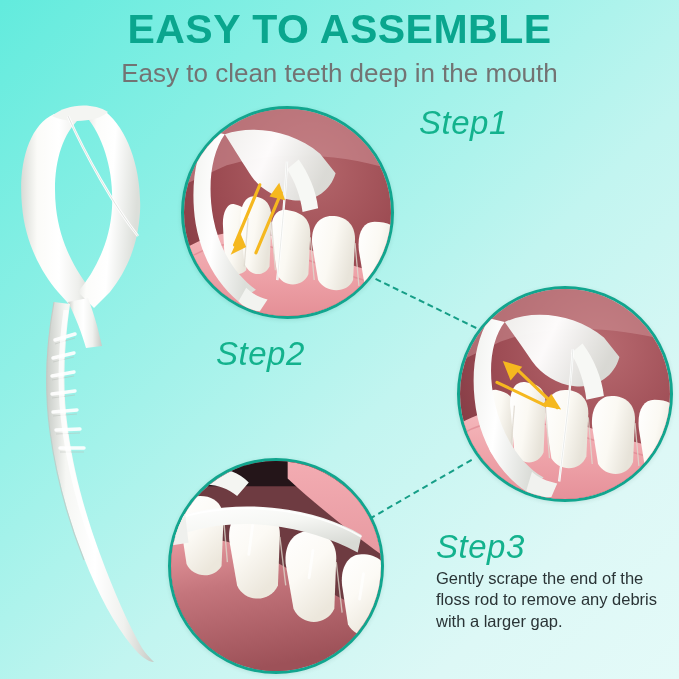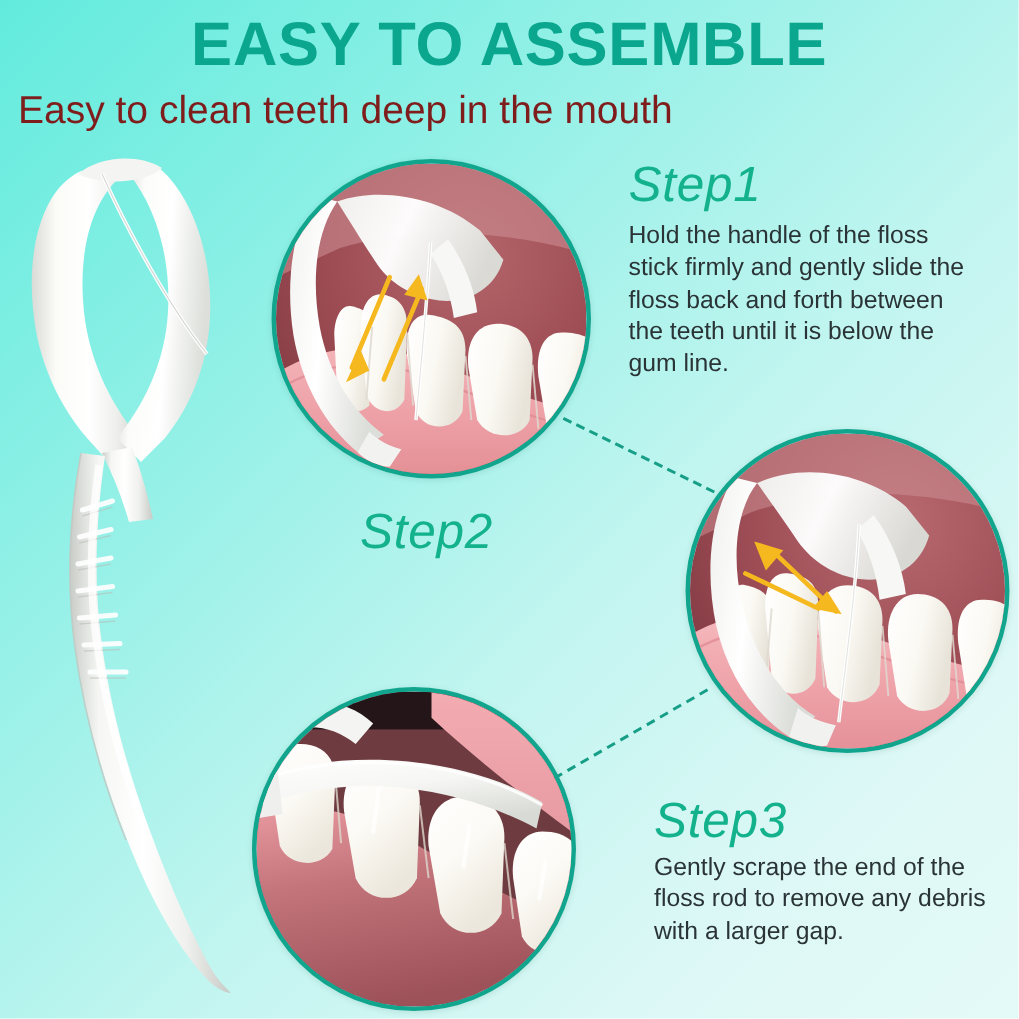--- a/index.html
+++ b/index.html
@@ -11,21 +11,21 @@
   }
 
   
   .title {
     position:absolute; top:6px; left:0; width:100%;
     text-align:center; font-size:41px; font-weight:bold;
     letter-spacing:0.5px; color:#0aa68e; white-space:nowrap;
   }
   .subtitle {
     position:absolute; top:58px; left:0; width:100%;
-    text-align:left; font-size:26px; color:#7f1d1d; white-space:nowrap;padding-left:12px;
+    text-align:center; font-size:26px; color:#737373; white-space:nowrap;
   }
 
   
   .pick { position:absolute; left:6px; top:96px; width:160px; height:580px; }
 
   
   .dash { position:absolute; height:0; border-top:2.5px dashed #169e87; transform-origin:0 0; }
 
   
   .circle {
@@ -40,21 +40,21 @@
 
   
   .step-head {
     font-size:33px; font-weight:normal; font-style:italic;
     color:#13b28d; letter-spacing:0.5px; line-height:1.05;
   }
   .step-body {
     font-size:16.5px; color:#2a3436; line-height:1.30; margin-top:6px;
   }
   .s1 { position:absolute; left:419px; top:106px;  width:236px; }
-  .s2 { position:absolute; left:240px; top:337px;  width:236px; }
+  .s2 { position:absolute; left:216px; top:337px;  width:236px; }
   .s3 { position:absolute; left:436px; top:530px;  width:240px; }
   .s2 .step-body { margin-top:2px; }
   .s3 .step-body { margin-top:3px; }
 </style>
 </head>
 <body>
 
 <div class="title">EASY TO ASSEMBLE</div>
 <div class="subtitle">Easy to clean teeth deep in the mouth</div>
 
@@ -309,21 +309,20 @@
     <path d="M-6,64 C22,52 62,46 104,50 C142,54 172,64 196,78" stroke="#ffffff" stroke-width="2" fill="none" opacity="0.85"></path>
 
     <path d="M-6,56 L14,50 L18,84 L-6,88 Z" fill="#eff0ed"></path>
 
     <path d="M24,10 C44,4 66,8 80,22 L68,36 C56,26 40,22 26,26 Z" fill="#f4f5f2"></path>
   </svg>
 </div>
 
 <div class="s1">
   <div class="step-head">Step1</div>
-  <div class="step-body">Hold the handle of the floss stick firmly and gently slide the floss back and forth between the teeth until it is below the gum line.</div>
 </div>
 
 <div class="s2">
   <div class="step-head">Step2</div>
 </div>
 
 <div class="s3">
   <div class="step-head">Step3</div>
   <div class="step-body">Gently scrape the end of the floss rod to remove any debris with a larger gap.</div>
 </div>

